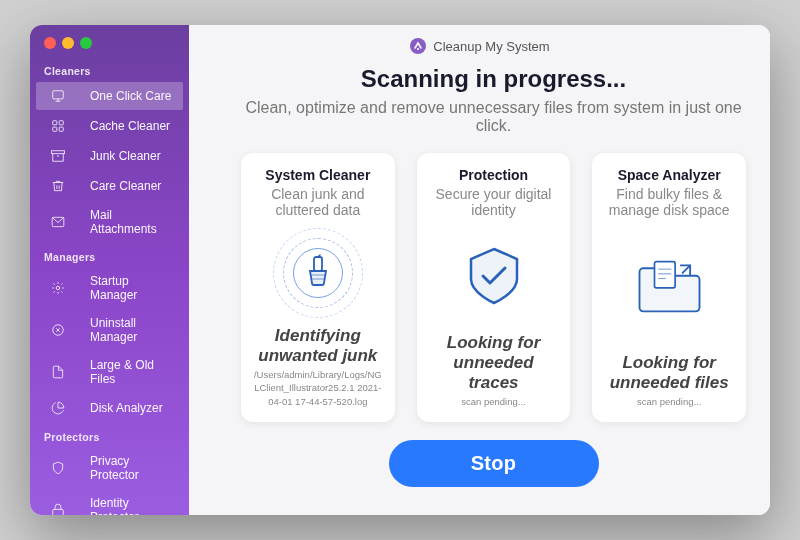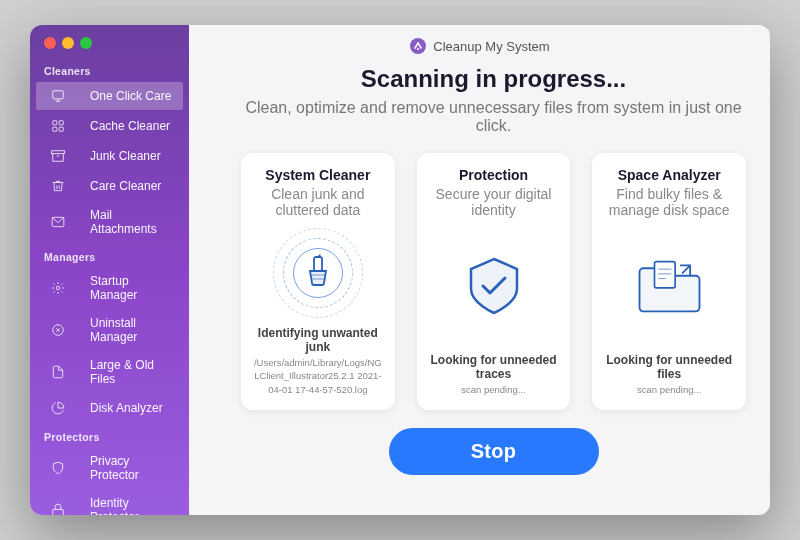--- a/index.html
+++ b/index.html
@@ -162,25 +162,26 @@
       margin-bottom: 10px;
     }
     .card-illustration {
       flex: 1;
       display: flex;
       align-items: center;
       justify-content: center;
       margin-bottom: 8px;
     }
     .card-status {
-      font-size: 12px;
+      font-size: 17px;
       font-weight: 600;
       color: #444;
       text-align: center;
       margin-bottom: 2px;
+      font-style: italic;
     }
     .card-detail {
       font-size: 9.5px;
       color: #888;
       text-align: center;
       line-height: 1.4;
       word-break: break-all;
     }
     .stop-btn {
       background: #2979ff;

